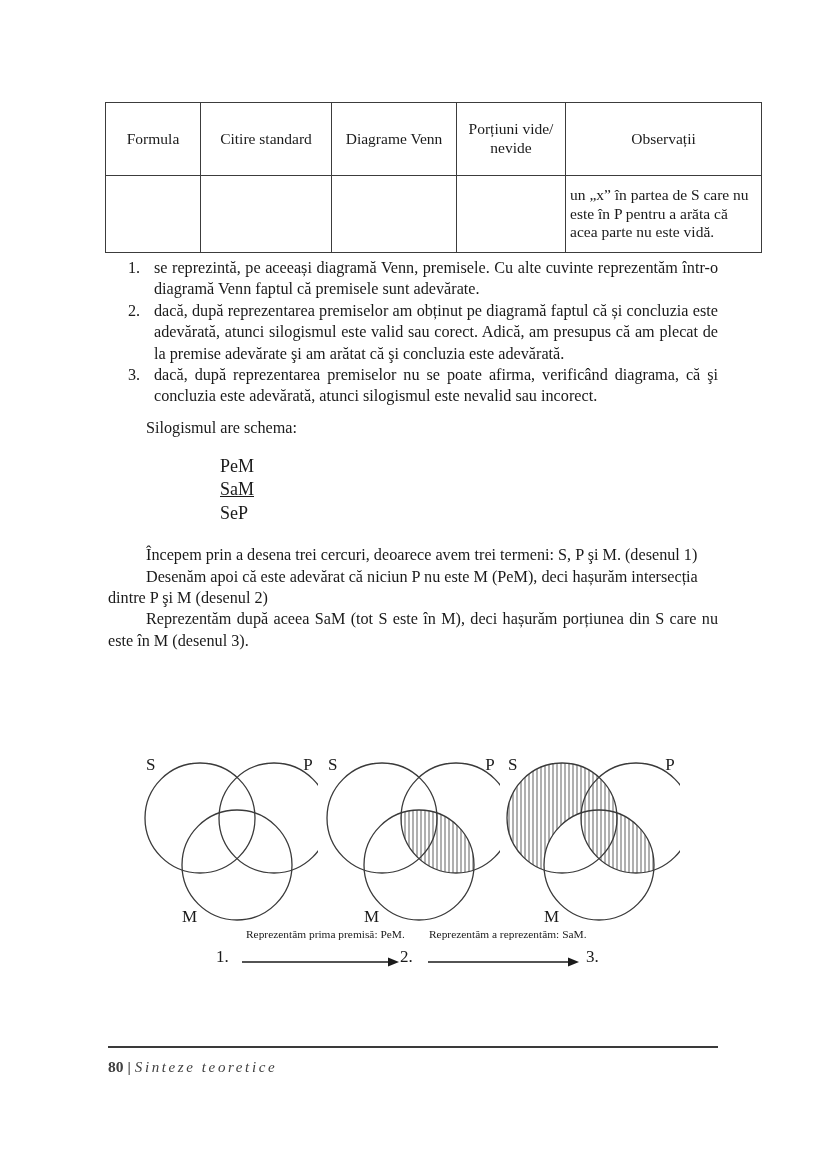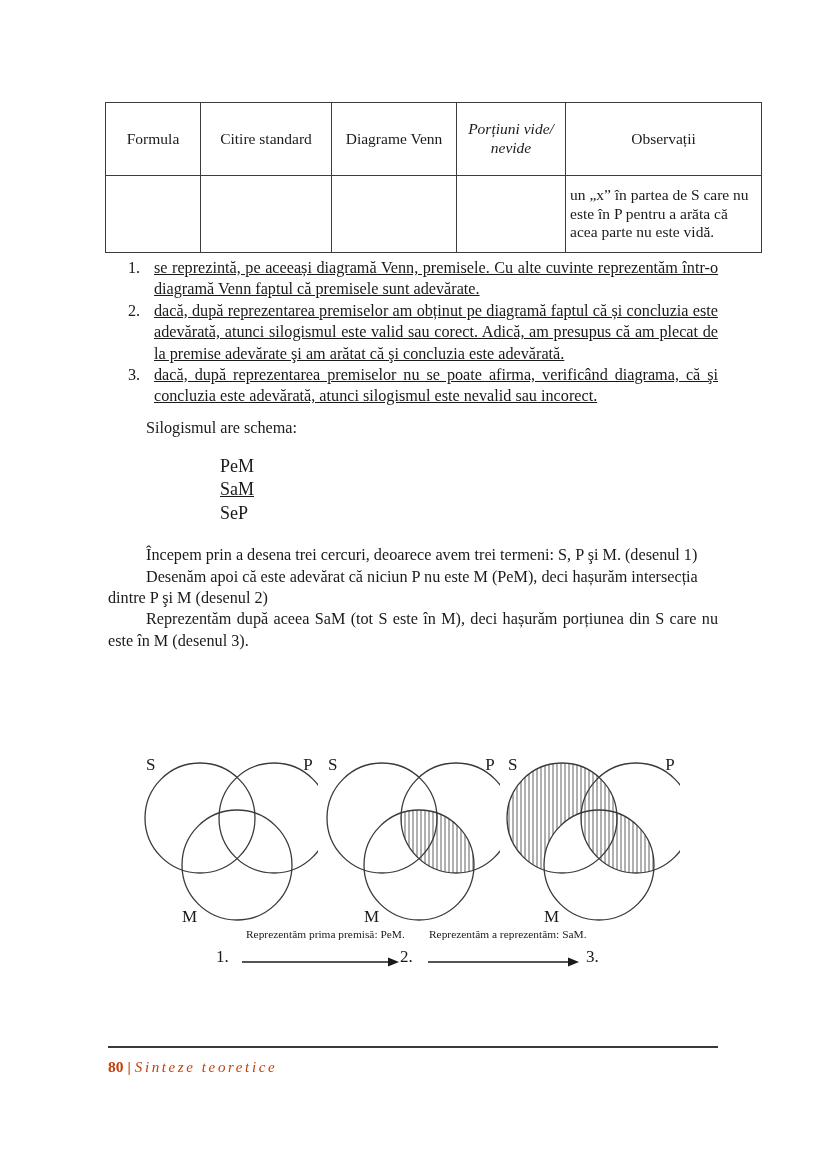--- a/index.html
+++ b/index.html
@@ -40,21 +40,21 @@
     font-size: 15.5px;
     line-height: 1.22;
     color: #1a1a1a;
     vertical-align: middle;
     padding: 3px 4px;
   }
   table.syl-table th.hcell { text-align: center; height: 66px; }
   .col-formula  { width: 86px; }
   .col-citire   { width: 122px; }
   .col-venn     { width: 116px; }
-  .col-portiuni { width: 100px; font-style: italic; }
+  .col-portiuni { width: 100px; }
   .col-obs      { width: 187px; }
   td.bodycell { height: 70px; vertical-align: top; }
   td.obs-cell {
     text-align: left;
     vertical-align: top;
     padding: 4px 6px 4px 7px;
     font-size: 15.5px;
     line-height: 1.30;
   }
 
@@ -87,21 +87,21 @@
     text-align: justify;
     margin: 0;
   }
   .numlist li .marker {
     position: absolute;
     left: 20px;
     top: 0;
     width: 22px;
     text-align: left;
   }
-  .numlist li .litext { display: block; text-decoration: underline; }
+  .numlist li .litext { display: block; }
   .numlist li:last-child .litext { text-align: justify; }
 
   .schema {
     margin: 16px;
     padding: 0 0 0 0;
     font-size: 18px;
     line-height: 1.30;
   }
   .schema div {
     padding-left: 96px;
@@ -174,21 +174,21 @@
     width: 610px;
     height: 0;
     border-top: 2.4px solid #3a3a3a;
   }
   .footer {
     position: absolute;
     left: 108px;
     top: 1058px;
     width: 610px;
     font-size: 15px;
-    color: #c2410c;
+    color: #404040;
   }
   .footer .pnum { font-weight: bold; font-size: 15.5px; }
   .footer .sep  { font-weight: bold; padding: 0 4px 0 4px; }
   .footer .ftitle {
     font-style: italic;
     letter-spacing: 2.6px;
     font-size: 15px;
   }
 </style>
 </head>

